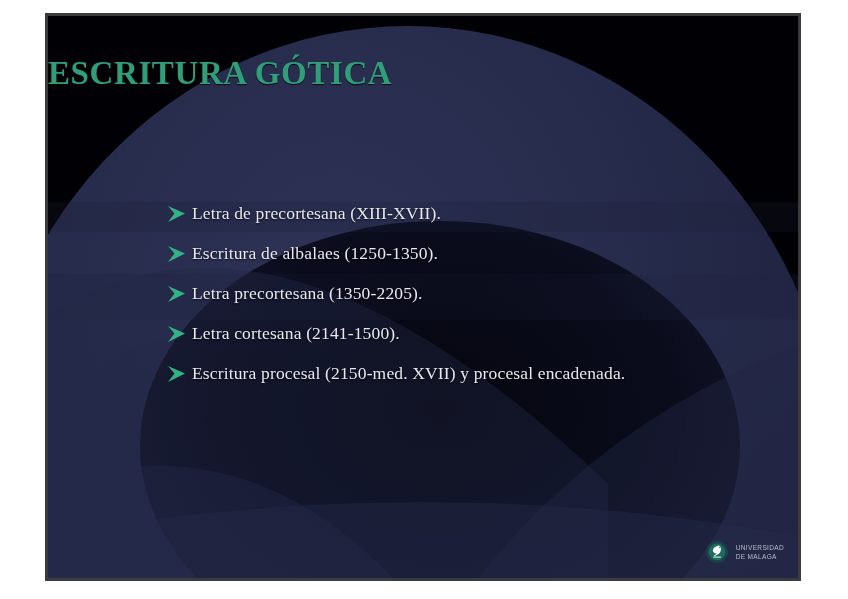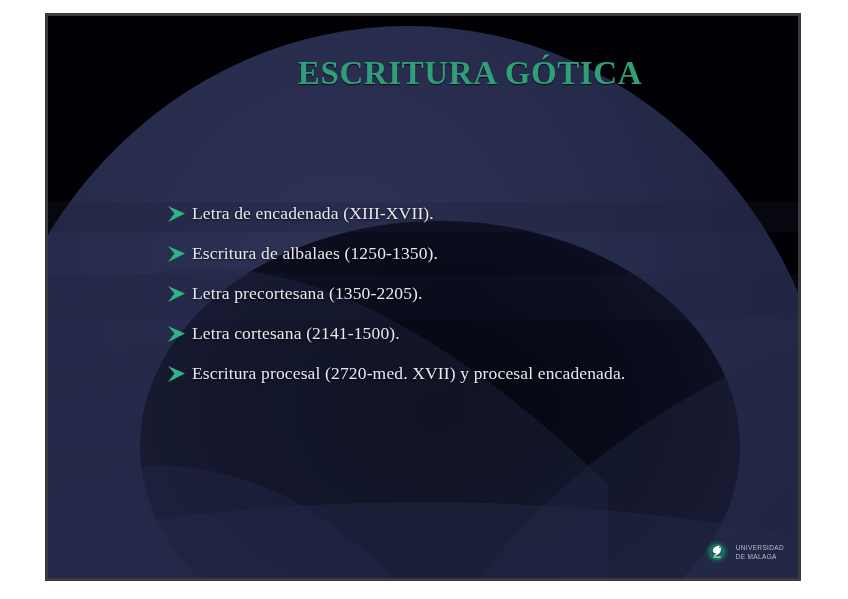--- a/index.html
+++ b/index.html
@@ -40,24 +40,22 @@
   
   .bg-layer { position: absolute; inset: 0; overflow: hidden; }
   .bg-svg   { position: absolute; left: 0; top: 0; width: 100%; height: 100%; display: block; }
 
   
   .title-block {
     position: absolute;
     left: 0;
     top: 38px;
     width: 100%;
-    text-align: center;
     line-height: 1.16;
     z-index: 5;
-    padding-left: 47px;
   }
   .title-line {
     display: block;
     color: #2f9e79;
     font-family: "Liberation Serif", serif;
     font-weight: bold;
     font-size: 33px;
     letter-spacing: 0.6px;
     text-shadow: 0 1px 1px rgba(0,0,0,0.75);
   }
@@ -177,21 +175,21 @@
       </div>
 
       <div class="bullet-list">
 
         <div class="bullet-item">
           <span class="bullet-marker">
             <svg width="24" height="20" viewBox="0 0 24 20">
               <path d="M2 2 L19 9.6 L2 18 L8.5 9.6 Z" fill="#33b285"></path>
             </svg>
           </span>
-          <span class="bullet-text">Letra de encadenada (XIII-XVII).</span>
+          <span class="bullet-text">Letra de precortesana (XIII-XVII).</span>
         </div>
 
         <div class="bullet-item">
           <span class="bullet-marker">
             <svg width="24" height="20" viewBox="0 0 24 20">
               <path d="M2 2 L19 9.6 L2 18 L8.5 9.6 Z" fill="#33b285"></path>
             </svg>
           </span>
           <span class="bullet-text">Escritura de albalaes (1250-1350).</span>
         </div>
@@ -213,21 +211,21 @@
           </span>
           <span class="bullet-text">Letra cortesana (2141-1500).</span>
         </div>
 
         <div class="bullet-item">
           <span class="bullet-marker">
             <svg width="24" height="20" viewBox="0 0 24 20">
               <path d="M2 2 L19 9.6 L2 18 L8.5 9.6 Z" fill="#33b285"></path>
             </svg>
           </span>
-          <span class="bullet-text">Escritura procesal (2720-med. XVII) y procesal encadenada.</span>
+          <span class="bullet-text">Escritura procesal (2150-med. XVII) y procesal encadenada.</span>
         </div>
 
       </div>
 
       <div class="logo-block">
         <span class="logo-mark">
           <svg width="24" height="24" viewBox="0 0 24 24">
             <circle cx="12" cy="12" r="11" fill="#17544c" opacity="0.55"></circle>
             <circle cx="12" cy="12" r="8.4" fill="#1d6b5e"></circle>
             <path d="M13.8 5.6 c1.6 0.9 2.3 2.6 2.1 4.3 c-0.2 1.9 -1.4 3.3 -2.9 4.4

